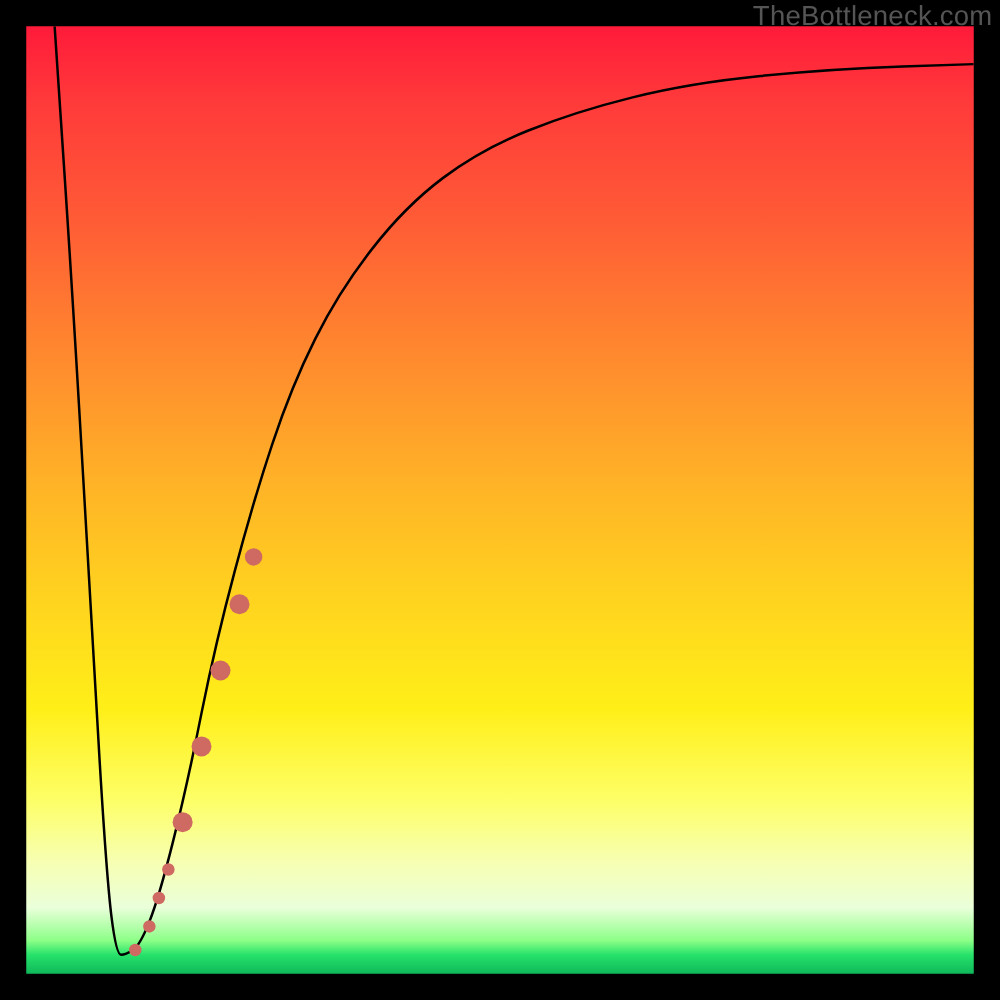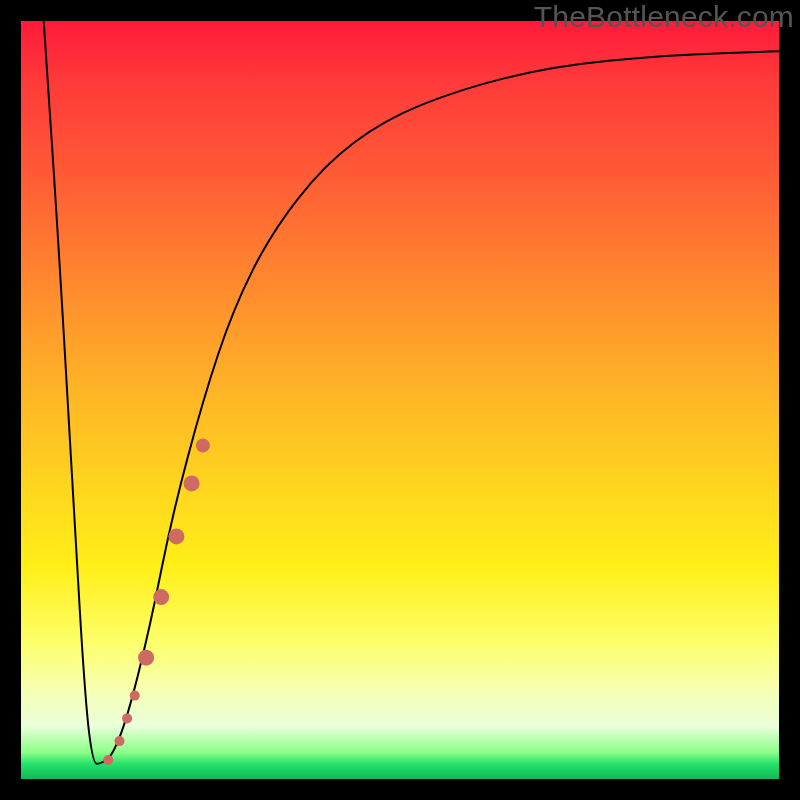--- a/index.html
+++ b/index.html
@@ -46,21 +46,21 @@
     top: 0;
     width: 758px;
     height: 758px;
     pointer-events: none;
   }
   .watermark {
     position: absolute;
     top: 0px;
     right: 6px;
     color: #555;
-    font-size: 30px;
+    font-size: 22px;
     font-weight: 500;
     letter-spacing: 0.2px;
     user-select: none;
   }
 </style>
 </head>
 <body>
 
 <div class="frame">
   <div class="plot">

